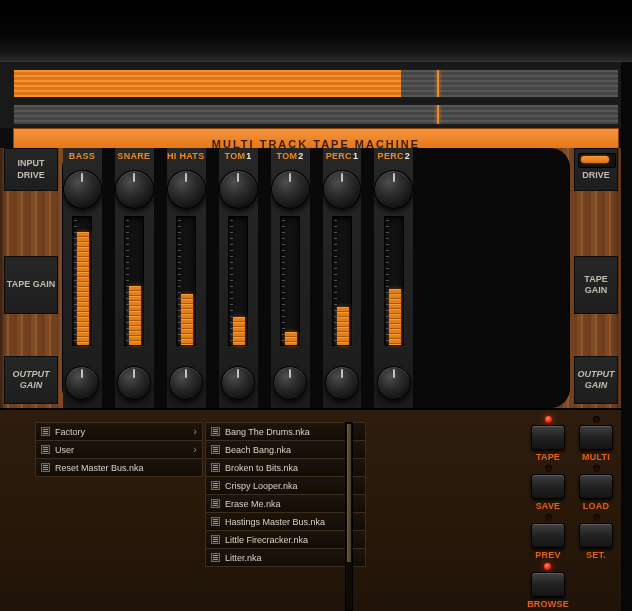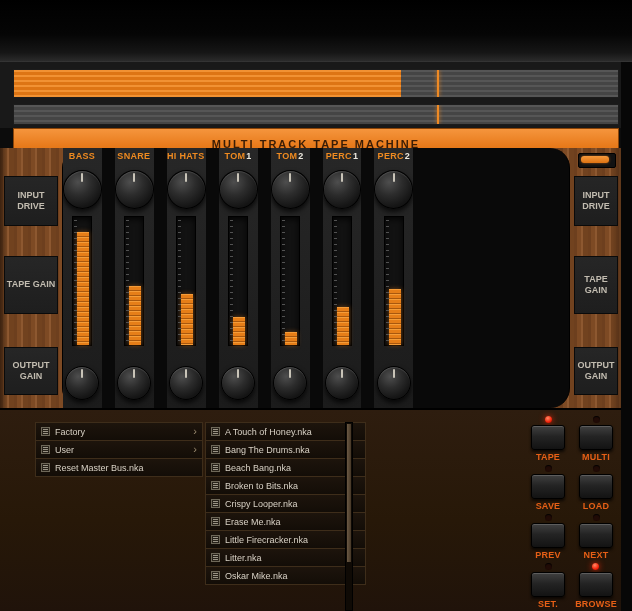--- a/index.html
+++ b/index.html
@@ -59,23 +59,23 @@
     background:repeating-linear-gradient(180deg,#525252 0 1px,transparent 1px 6px);}
   .meter-fill{width:12px;margin-right:2px;height:0;
     background:repeating-linear-gradient(180deg,#f59c38 0 1px,#e67e18 1px 4px,#a8570e 4px 5px);
     box-shadow:0 0 5px rgba(240,130,30,.45);}
 
   .side-box{position:absolute;background:linear-gradient(180deg,#262626,#1e1e1e);
     border:1px solid #0a0a0a;color:#c2bcb0;font-size:9px;font-weight:700;line-height:1.25;
     text-align:center;display:flex;align-items:center;justify-content:center;box-sizing:border-box;}
   .sb-l{left:4px;width:54px;}
   .sb-r{left:574px;width:44px;}
-  .sb-1{top:28px;height:50px;}
+  .sb-1{top:0;height:43px;}
   .sb-2{top:108px;height:58px;}
-  .sb-3{top:199px;height:48px;}
+  .sb-3{top:208px;height:48px;font-style:italic;}
 
   #power{position:absolute;left:578px;top:5px;width:36px;height:13px;background:#121212;
     border:1px solid #000;border-radius:2px;}
   #power .pill{position:absolute;left:2px;top:2px;width:28px;height:7px;border-radius:3px;
     background:linear-gradient(180deg,#f79a3c,#dd7212);box-shadow:0 0 3px rgba(240,130,30,.6);}
 
   
   #browser{position:absolute;left:0;top:408px;width:632px;height:203px;
     background:linear-gradient(180deg,#2e1d0f 0%,#271808 55%,#20130a 100%);
     border-top:2px solid #000;box-sizing:border-box;}
@@ -311,53 +311,49 @@
       <div class="b-row">
         <span class="doc-icon"></span>
         <span>Reset Master Bus.nka</span>
         <span class="chev" style="visibility: hidden;">›</span>
       </div>
     </div>
 
     <div class="list" id="files">
       <div class="b-row">
           <span class="doc-icon"></span>
-          <span>A Touch of Honey.nka</span>
-        </div>
-      <div class="b-row">
-          <span class="doc-icon"></span>
           <span>Bang The Drums.nka</span>
         </div>
       <div class="b-row">
           <span class="doc-icon"></span>
           <span>Beach Bang.nka</span>
         </div>
       <div class="b-row">
           <span class="doc-icon"></span>
           <span>Broken to Bits.nka</span>
         </div>
       <div class="b-row">
           <span class="doc-icon"></span>
           <span>Crispy Looper.nka</span>
         </div>
       <div class="b-row">
           <span class="doc-icon"></span>
           <span>Erase Me.nka</span>
         </div>
       <div class="b-row">
           <span class="doc-icon"></span>
+          <span>Hastings Master Bus.nka</span>
+        </div>
+      <div class="b-row">
+          <span class="doc-icon"></span>
           <span>Little Firecracker.nka</span>
         </div>
       <div class="b-row">
           <span class="doc-icon"></span>
           <span>Litter.nka</span>
-        </div>
-      <div class="b-row">
-          <span class="doc-icon"></span>
-          <span>Oskar Mike.nka</span>
         </div>
     </div>
 
     <div id="scrollbar">
       <div id="scroll-thumb"></div>
     </div>
 
     <div id="ctl-grid">
       <div class="ctl">
         <div class="led lit"></div>
@@ -380,25 +376,20 @@
         <div class="btn-label">LOAD</div>
       </div>
       <div class="ctl">
         <div class="led"></div>
         <div class="btn"></div>
         <div class="btn-label">PREV</div>
       </div>
       <div class="ctl">
         <div class="led"></div>
         <div class="btn"></div>
-        <div class="btn-label">NEXT</div>
-      </div>
-      <div class="ctl">
-        <div class="led"></div>
-        <div class="btn"></div>
         <div class="btn-label">SET.</div>
       </div>
       <div class="ctl">
         <div class="led lit"></div>
         <div class="btn"></div>
         <div class="btn-label">BROWSE</div>
       </div>
     </div>
 
   </div>

